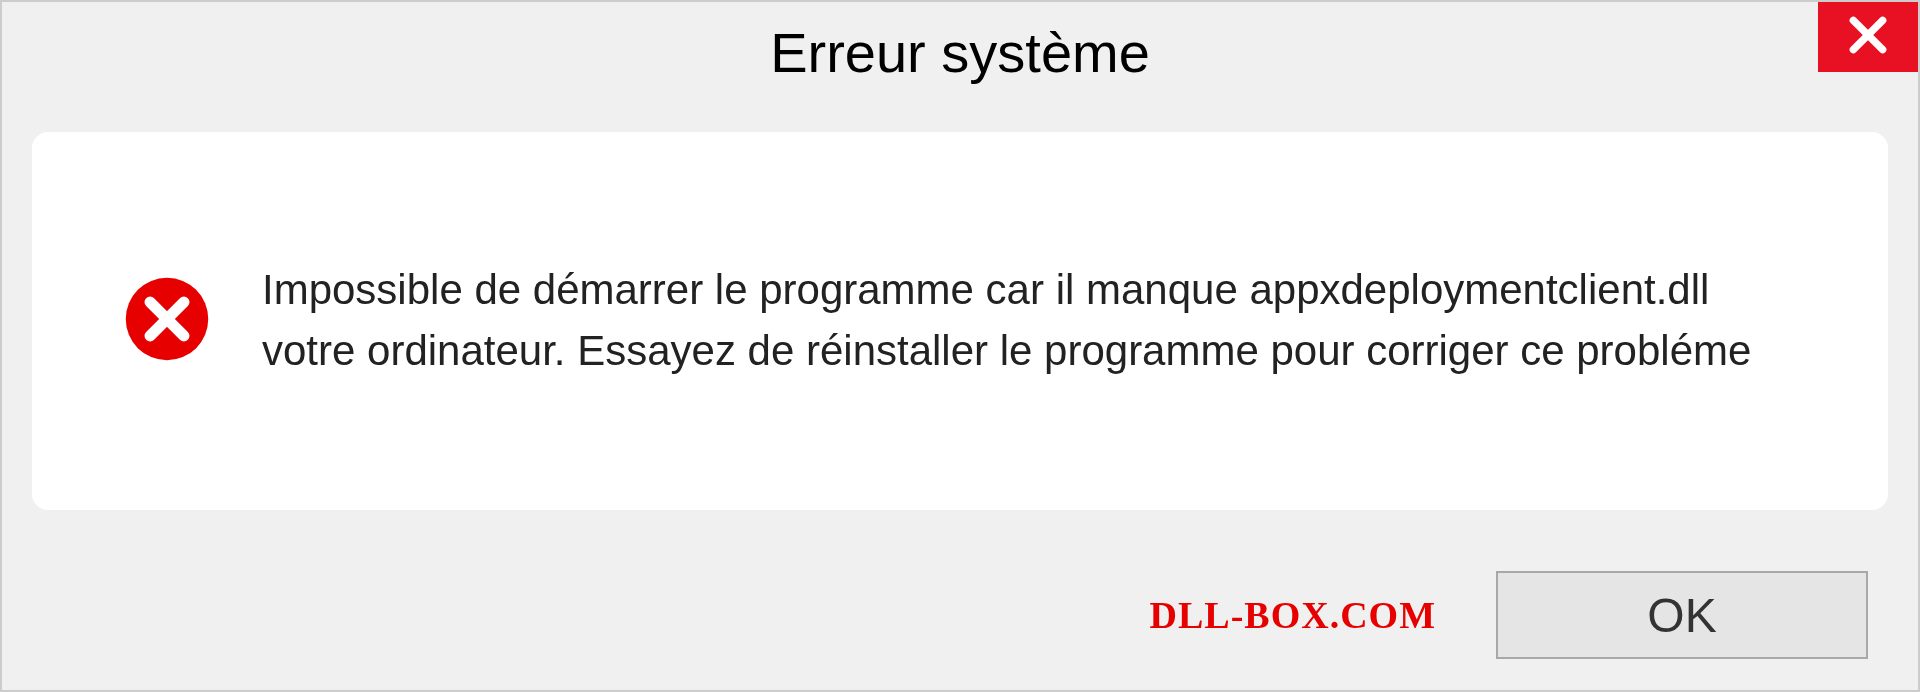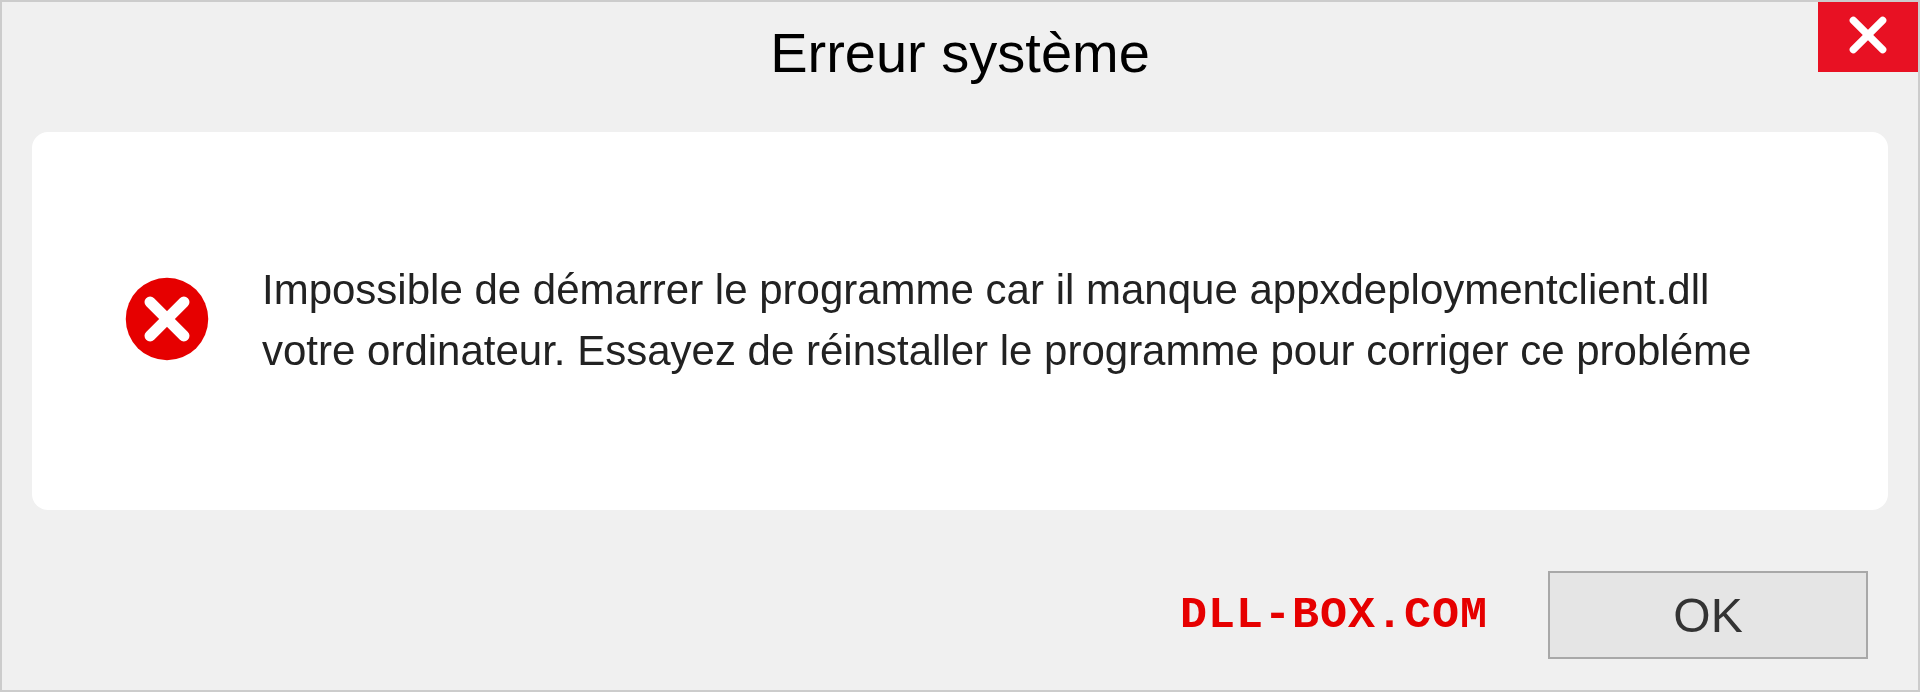--- a/index.html
+++ b/index.html
@@ -83,28 +83,28 @@
     .footer {
       height: 150px;
       display: flex;
       align-items: center;
       justify-content: flex-end;
       padding: 0 50px;
       gap: 60px;
       background: #f0f0f0;
     }
     .brand {
-      font-size: 45px;
+      font-size: 38px;
       font-weight: 800;
       color: #e60000;
       letter-spacing: 1px;
-      font-family: Liberation Mono, monospace;
+      font-family: Liberation Serif, serif;
     }
     .ok-btn {
-      width: 320px;
+      width: 372px;
       height: 88px;
       background: #e5e5e5;
       border: 2px solid #a8a8a8;
       font-size: 48px;
       color: #333;
       display: flex;
       align-items: center;
       justify-content: center;
       cursor: pointer;
       font-family: inherit;

